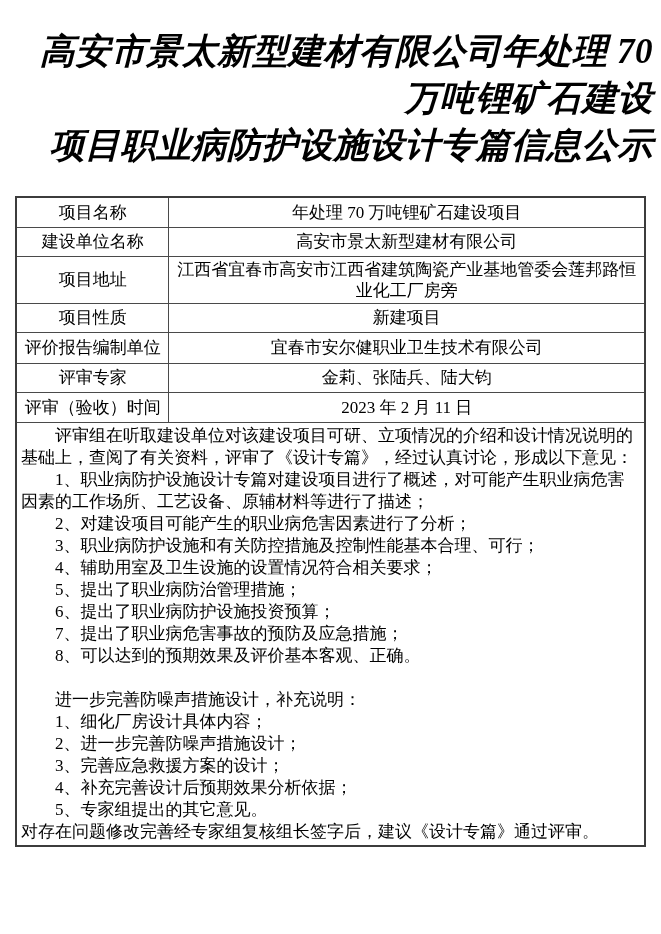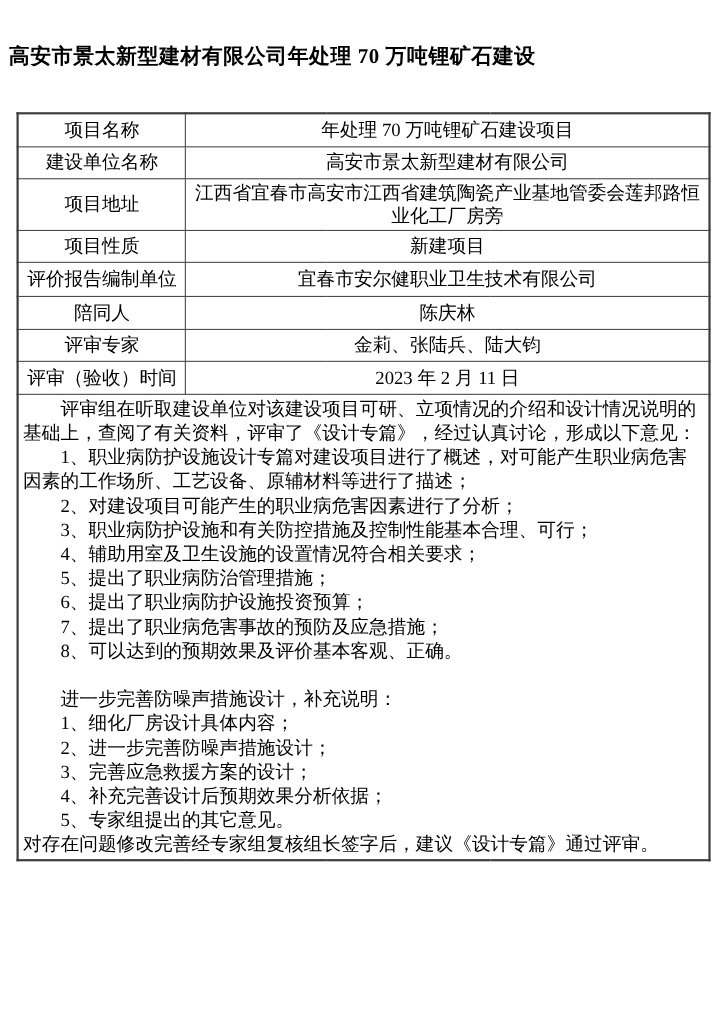--- a/index.html
+++ b/index.html
@@ -11,25 +11,26 @@
     position: relative;
     width: 661px;
     height: 934px;
     background: #ffffff;
     color: #000000;
     font-family: "Liberation Serif", "DejaVu Serif", serif;
     overflow: hidden;
   }
   .doc-title {
     margin: 28px 8px 0 8px;
-    font-size: 19px;
+    font-size: 35px;
     font-weight: bold;
-    text-align: left;
+    text-align: right;
     line-height: 47px;
     letter-spacing: 0.5px;
+    font-style: italic;
   }
   table.info-table {
     border-collapse: collapse;
     table-layout: fixed;
     width: 629px;
     margin: 27px auto 0 auto;
     border: 2px solid #3c3c3c;
   }
   table.info-table td {
     border: 1px solid #4a4a4a;
@@ -54,20 +55,21 @@
   .op-indent { text-indent: 2em; }
   .op-blank { height: 22px; }
 </style>
 </head>
 <body>
 
 <div class="page">
 
   <h1 class="doc-title">
     <div>高安市景太新型建材有限公司年处理 70 万吨锂矿石建设</div>
+    <div>项目职业病防护设施设计专篇信息公示</div>
   </h1>
 
   <table class="info-table">
     <colgroup>
       <col style="width:153px">
       <col style="width:128px">
       <col style="width:149px">
       <col style="width:199px">
     </colgroup>
 
@@ -90,24 +92,20 @@
     <tr style="height:29px;">
       <td>项目性质</td>
       <td colspan="3">新建项目</td>
     </tr>
 
     <tr style="height:31px;">
       <td>评价报告编制单位</td>
       <td colspan="3">宜春市安尔健职业卫生技术有限公司</td>
     </tr>
 
-    <tr style="height:30px;">
-      <td>陪同人</td>
-      <td colspan="3">陈庆林</td>
-    </tr>
 
 
     <tr style="height:29px;padding-left:48px;">
       <td>评审专家</td>
       <td colspan="3">金莉、张陆兵、陆大钧</td>
     </tr>
 
     <tr style="height:30px;padding-left:44px;">
       <td>评审（验收）时间</td>
       <td colspan="3">2023 年 2 月 11 日</td>

